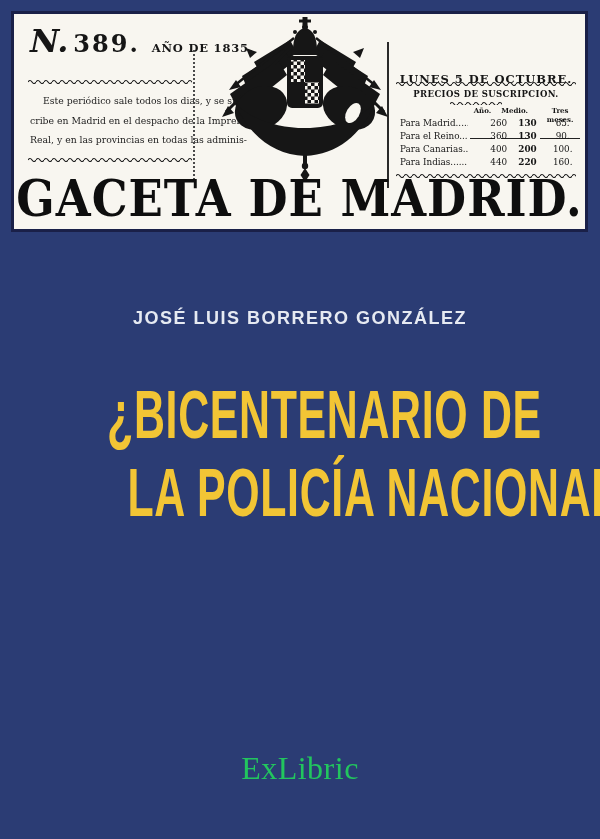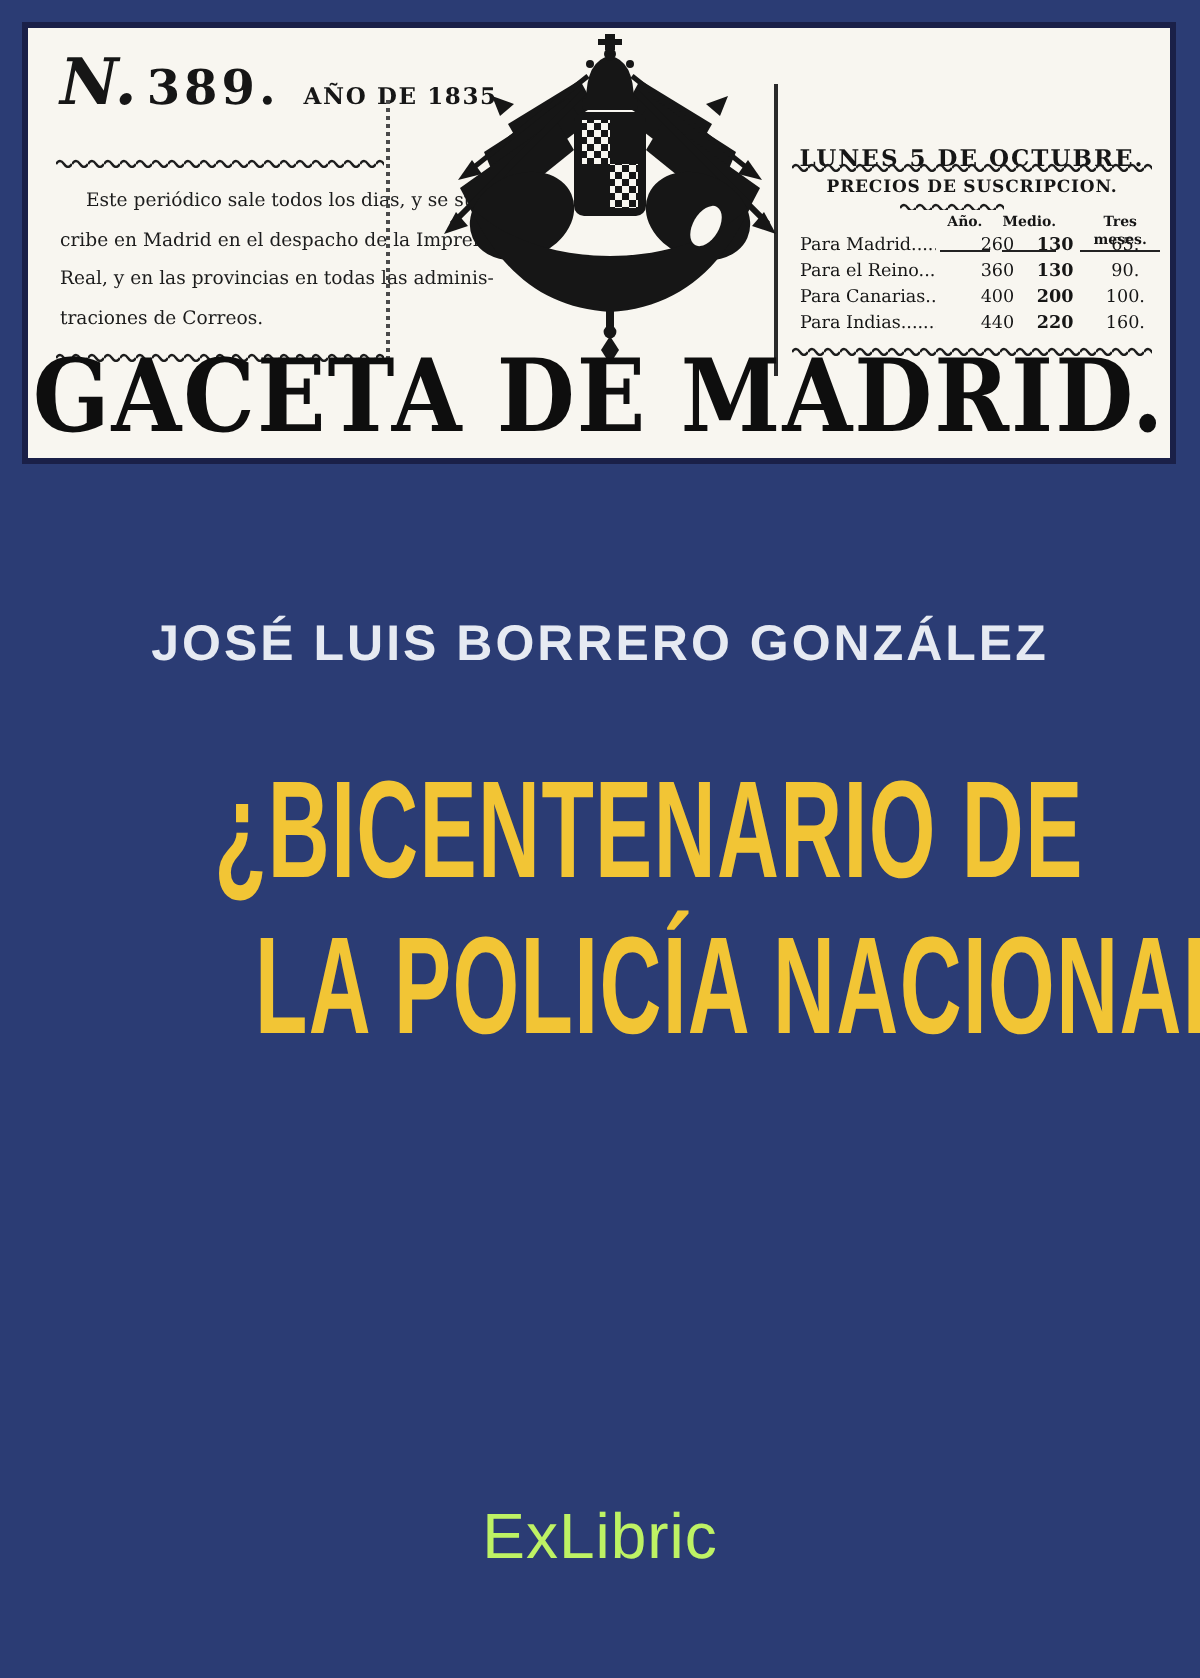--- a/index.html
+++ b/index.html
@@ -58,21 +58,21 @@
     position:absolute; left:0; right:0; top:75px; text-align:center;
     font-family:"DejaVu Serif", serif; font-weight:bold; font-size:8.5px;
     letter-spacing:.4px; white-space:nowrap;
   }
   .prices-subrule { position:absolute; left:58px; top:86px; }
   .price-head {
     position:absolute; left:0; top:92px; width:188px; display:flex;
     font-family:"DejaVu Serif", serif; font-size:7px; font-weight:bold;
   }
   .price-head .spacer { width:86px; }
-  .price-head span.h { display:inline-block; text-align:center; border-bottom:1.5px solid #222; padding-bottom:1px; }
+  .price-head span.h { display:inline-block; text-align:center; border-bottom:1.5px solid #222; padding-bottom:14px; }
   .h-anno { width:28px; margin-right:6px; }
   .h-medio { width:30px; margin-right:12px; }
   .h-tres  { width:44px; }
   .price-rows { position:absolute; left:0; top:103px; width:188px; }
   .price-row {
     display:flex; align-items:baseline;
     font-family:"DejaVu Serif", serif; font-size:8.8px; line-height:13px;
     white-space:nowrap;
   }
   .price-row .lbl { width:86px; padding-left:8px; overflow:hidden; }
@@ -84,37 +84,37 @@
   .masthead {
     position:absolute; left:0; right:0; bottom:1px; text-align:center;
     font-family:"DejaVu Serif", serif; font-weight:bold; font-size:45px;
     letter-spacing:1px; color:#0e0e0e; white-space:nowrap;
     transform:scaleY(1.12); transform-origin:center bottom;
   }
 
   
   .author {
     position:absolute; left:0; right:0; top:308px; text-align:center;
-    font-size:25px; font-weight:bold; letter-spacing:1.5px;
+    font-size:18px; font-weight:bold; letter-spacing:1.5px;
     color:#e6eaf2; white-space:nowrap;
   }
   .title-line { position:absolute; left:0; right:0; text-align:center; }
   .title-line span {
     display:inline-block; white-space:nowrap;
     font-size:64px; font-weight:bold; line-height:64px; letter-spacing:1px;
     color:#f2c535;
     transform:scale(0.67,1.08); transform-origin:center top;
   }
   .title-line1 { top:380px; }
   .title-line2 { top:458px; }
 
   .publisher {
     position:absolute; left:0; right:0; top:750px; text-align:center;
-    font-family:Liberation Sans, sans-serif; font-size:32px; letter-spacing:.5px;
-    color:#bef264; white-space:nowrap;
+    font-family:Liberation Serif, serif; font-size:32px; letter-spacing:.5px;
+    color:#22c55e; white-space:nowrap;
   }
 </style>
 </head>
 <body>
 
 <svg width="0" height="0" style="position:absolute" aria-hidden="true">
   <defs>
     <pattern id="wavy-pat" width="8" height="6" patternUnits="userSpaceOnUse">
       <path d="M0 4 Q2 1 4 4 Q6 7 8 4" fill="none" stroke="#1d1d1d" stroke-width="1.2"></path>
     </pattern>
@@ -137,21 +137,20 @@
     </div>
 
     <div class="np-left-par">
       <svg class="wavy" width="164" height="6">
           <rect width="164" height="6" fill="url(#wavy-pat)"></rect>
         </svg>
       <div class="par-lines">
         <div class="par-line">Este periódico sale todos los dias, y se sus-</div>
         <div class="par-line">cribe en Madrid en el despacho de la Imprenta</div>
         <div class="par-line">Real, y en las provincias en todas las adminis-</div>
-        <div class="par-line">traciones de Correos.</div>
       </div>
       <svg class="wavy" width="164" height="6">
           <rect width="164" height="6" fill="url(#wavy-pat)"></rect>
         </svg>
     </div>
 
     <div class="divider-dotted"></div>
     <div class="divider-solid"></div>
 
     <svg class="emblem" viewBox="0 0 170 170">

